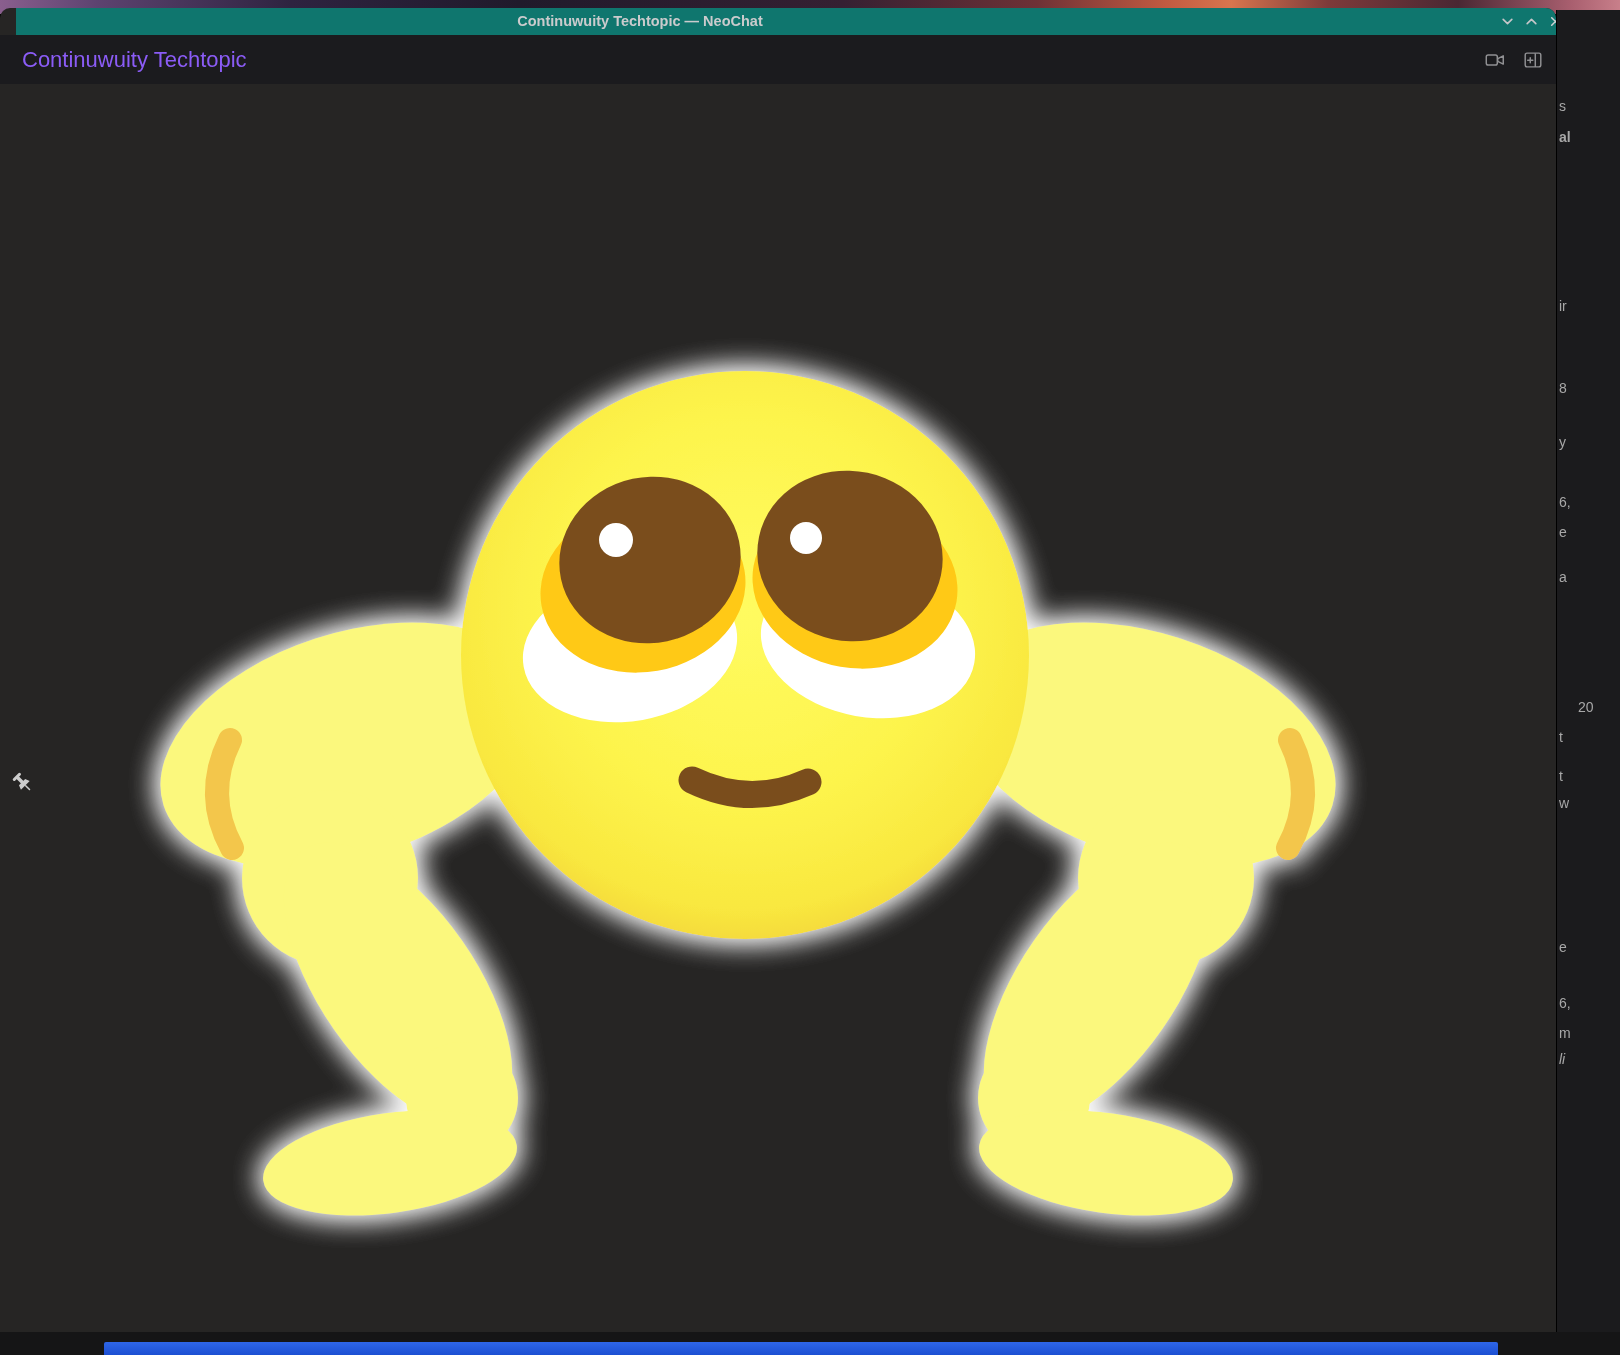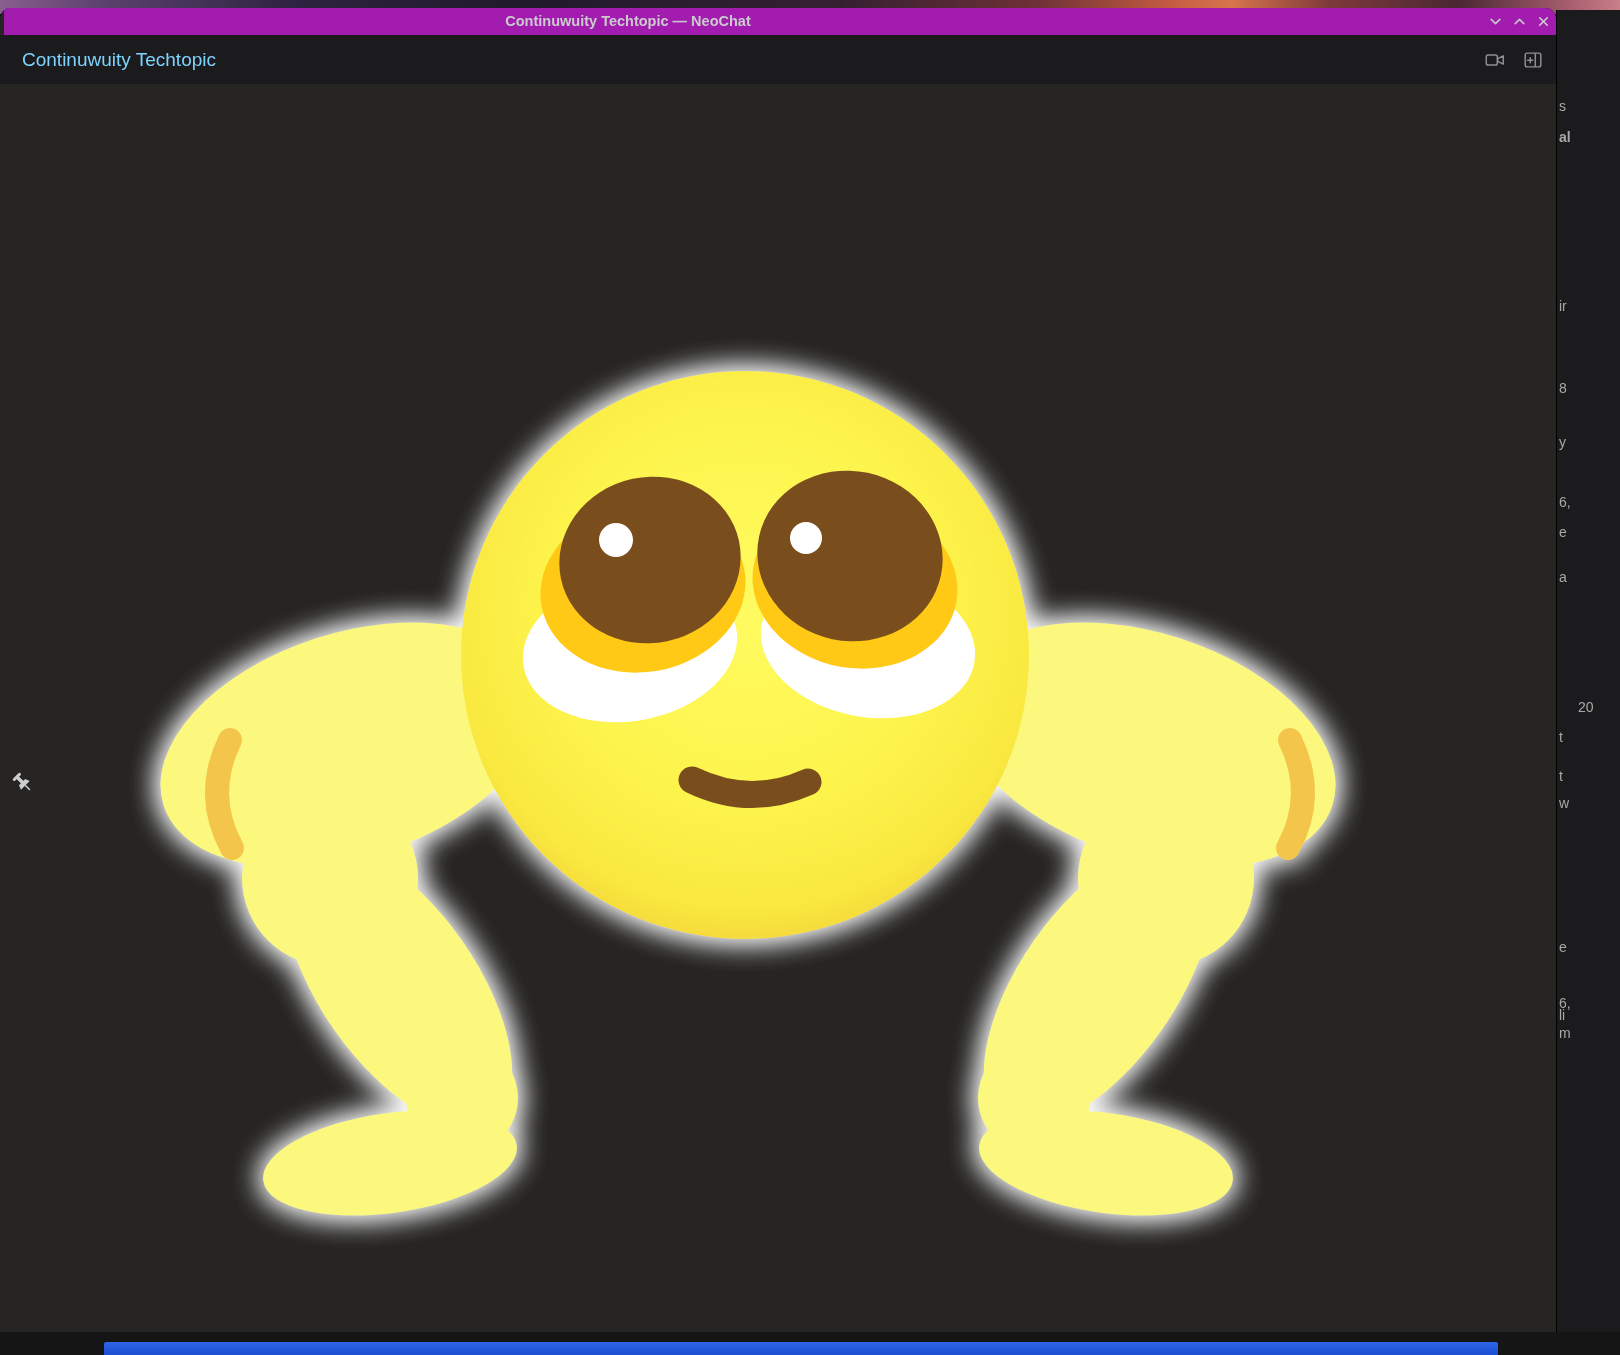--- a/index.html
+++ b/index.html
@@ -23,36 +23,36 @@
   .edge-frag{
     position:absolute;left:2px;width:62px;white-space:nowrap;overflow:hidden;
     color:#a8a8a8;font-size:14px;line-height:16px;
   }
   
   .window{
     position:absolute;left:0;top:8px;width:1556px;height:1324px;
     background:#262524;border-radius:10px 10px 0 0;overflow:hidden;
   }
   .titlebar{
-    position:absolute;left:4px;top:0;width:100%;height:27px;background:#a21caf;
+    position:absolute;left:16px;top:0;width:100%;height:27px;background:#0f766e;
   }
   .titlebar .title{
     position:absolute;left:624px;top:0;transform:translateX(-50%);
     line-height:27px;font-size:14.5px;font-weight:700;color:#cbcbcd;white-space:nowrap;
   }
   .win-controls{
     position:absolute;right:4px;top:0;height:27px;display:flex;align-items:center;gap:7px;padding-right:4px;
   }
   .win-btn{width:17px;height:17px;display:flex;align-items:center;justify-content:center;cursor:default;}
   .header{
     position:absolute;left:0;top:27px;width:100%;height:49px;background:#1b1b1e;
     border-bottom:1px solid #141416;
   }
   .room-name{
-    position:absolute;left:22px;top:0;line-height:49px;font-size:19px;color:#7dd3fc;white-space:nowrap;
+    position:absolute;left:22px;top:0;line-height:49px;font-size:22px;color:#8b5cf6;white-space:nowrap;
   }
   .header-icons{
     position:absolute;right:12px;top:0;height:49px;display:flex;align-items:center;gap:16px;
   }
   .header-icon{width:22px;height:22px;display:flex;align-items:center;justify-content:center;}
   .content{
     position:absolute;left:0;top:76px;width:100%;height:1248px;background:#262524;overflow:hidden;
   }
   .meme-svg{position:absolute;left:150px;top:276px;width:1250px;height:950px;overflow:visible;}
   .pin{position:absolute;left:8px;top:686px;width:26px;height:26px;opacity:.92;}
@@ -81,21 +81,21 @@
       <span class="edge-frag" style="top: 484px;">6,</span>
       <span class="edge-frag" style="top: 514px;">e</span>
       <span class="edge-frag" style="top: 559px;">a</span>
       <span class="edge-frag" style="top: 689px; margin-left: 19px;">20</span>
       <span class="edge-frag" style="top: 719px;">t</span>
       <span class="edge-frag" style="top: 758px;">t</span>
       <span class="edge-frag" style="top: 785px;">w</span>
       <span class="edge-frag" style="top: 929px;">e</span>
       <span class="edge-frag" style="top: 985px;">6,</span>
       <span class="edge-frag" style="top: 1015px;">m</span>
-      <span class="edge-frag" style="top: 997px;">li</span>
+      <span class="edge-frag" style="top: 1041px; font-style: italic;">li</span>
     </div>
 </div>
 
 <div class="window">
 
   <div class="titlebar">
     <span class="title">Continuwuity Techtopic — NeoChat</span>
     <div class="win-controls">
       <span class="win-btn">
         <svg width="13" height="13" viewBox="0 0 12 12">

